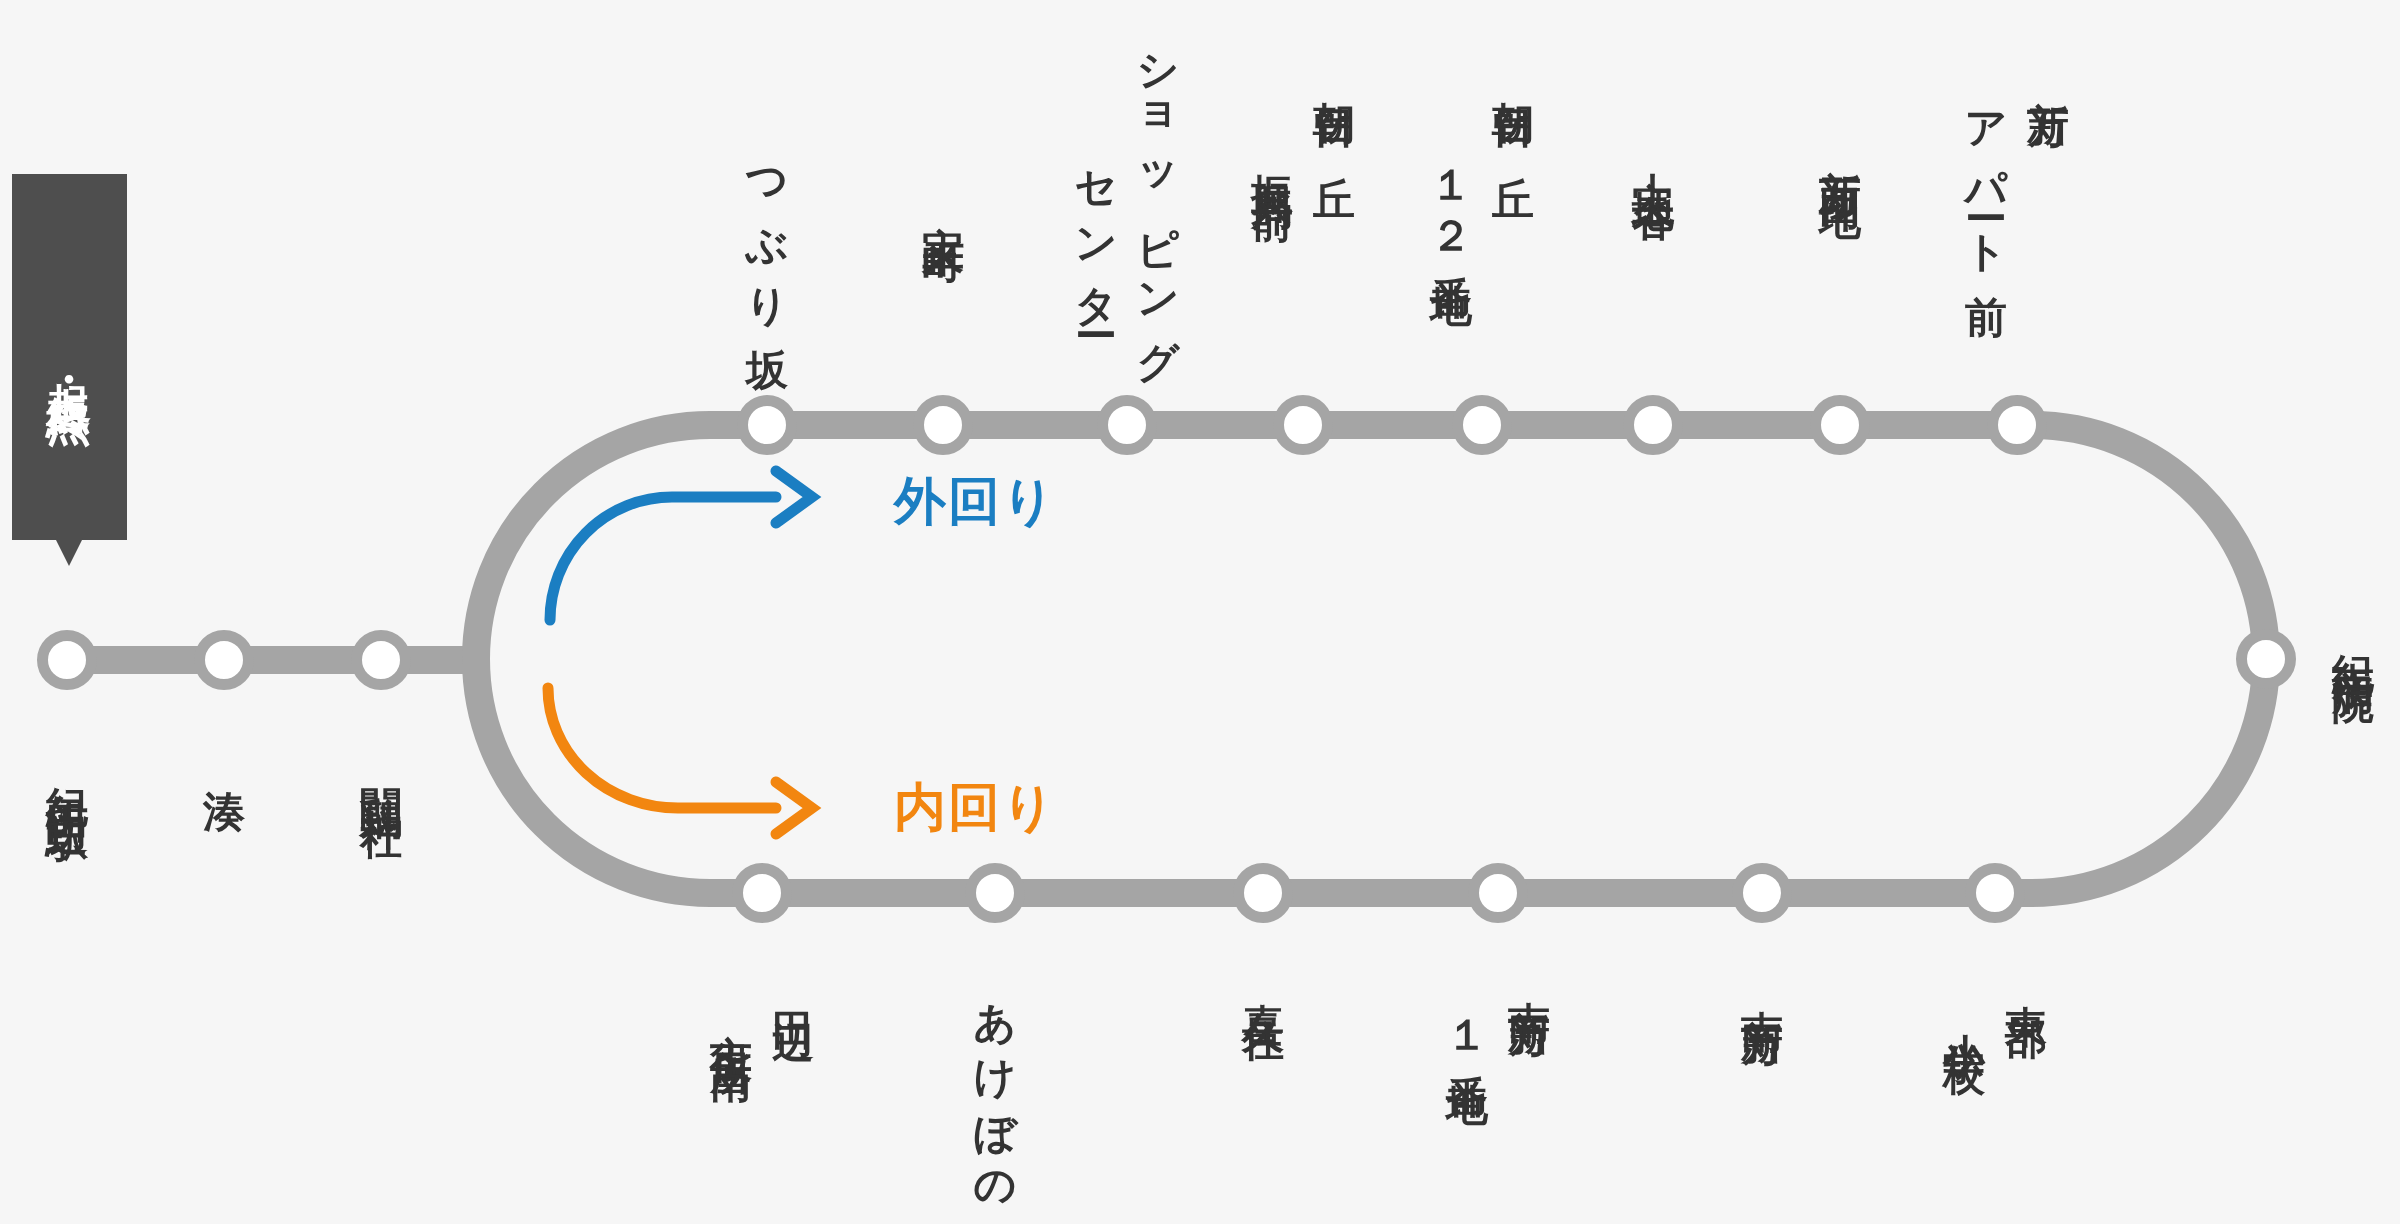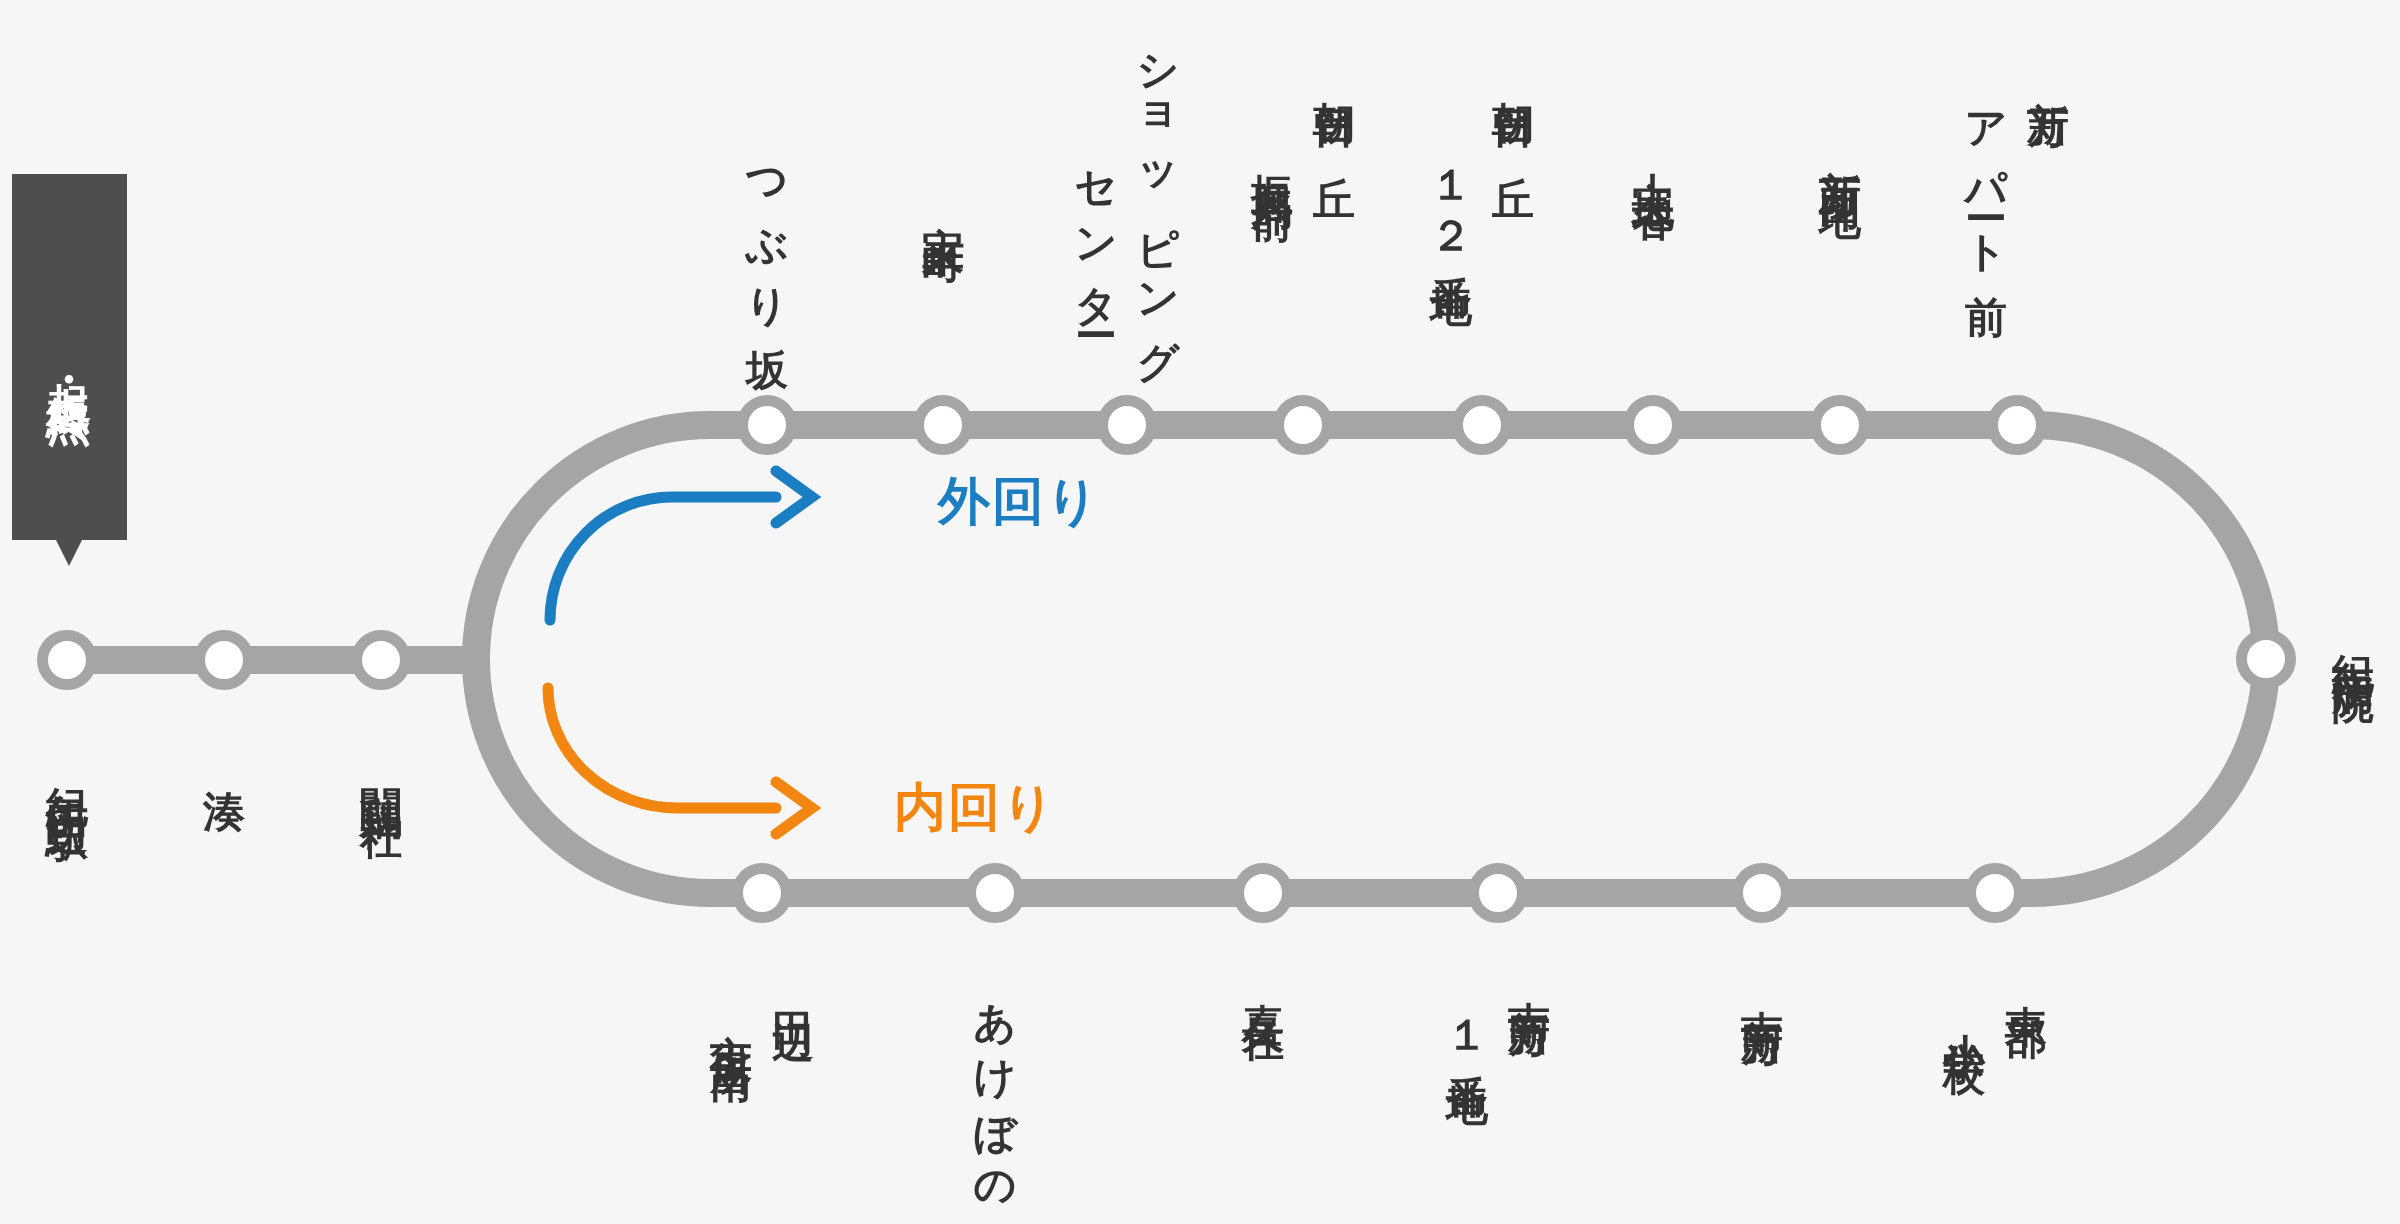--- a/index.html
+++ b/index.html
@@ -43,21 +43,21 @@
     display:flex;align-items:center;justify-content:center;
     writing-mode:vertical-rl;text-orientation:mixed;
     font-size:45px;font-weight:bold;letter-spacing:4px;line-height:1;
     color:#ffffff;white-space:nowrap;
   }
   .dir-label{
     position:absolute;
     font-size:52px;font-weight:bold;line-height:1.1;
     letter-spacing:2px;white-space:nowrap;
   }
-  .dir-outer{left:894px;top:473px;color:var(--c-outer);margin-left:44px;}
+  .dir-outer{left:894px;top:473px;color:var(--c-outer);}
   .dir-inner{left:894px;top:779px;color:var(--c-inner);}
 </style>
 </head>
 <body>
 
 <div class="stage">
 
   <svg class="route" width="2400" height="1224" viewBox="0 0 2400 1224">
 
     <path class="route-line" d="M 67 660 L 490 660"></path>

